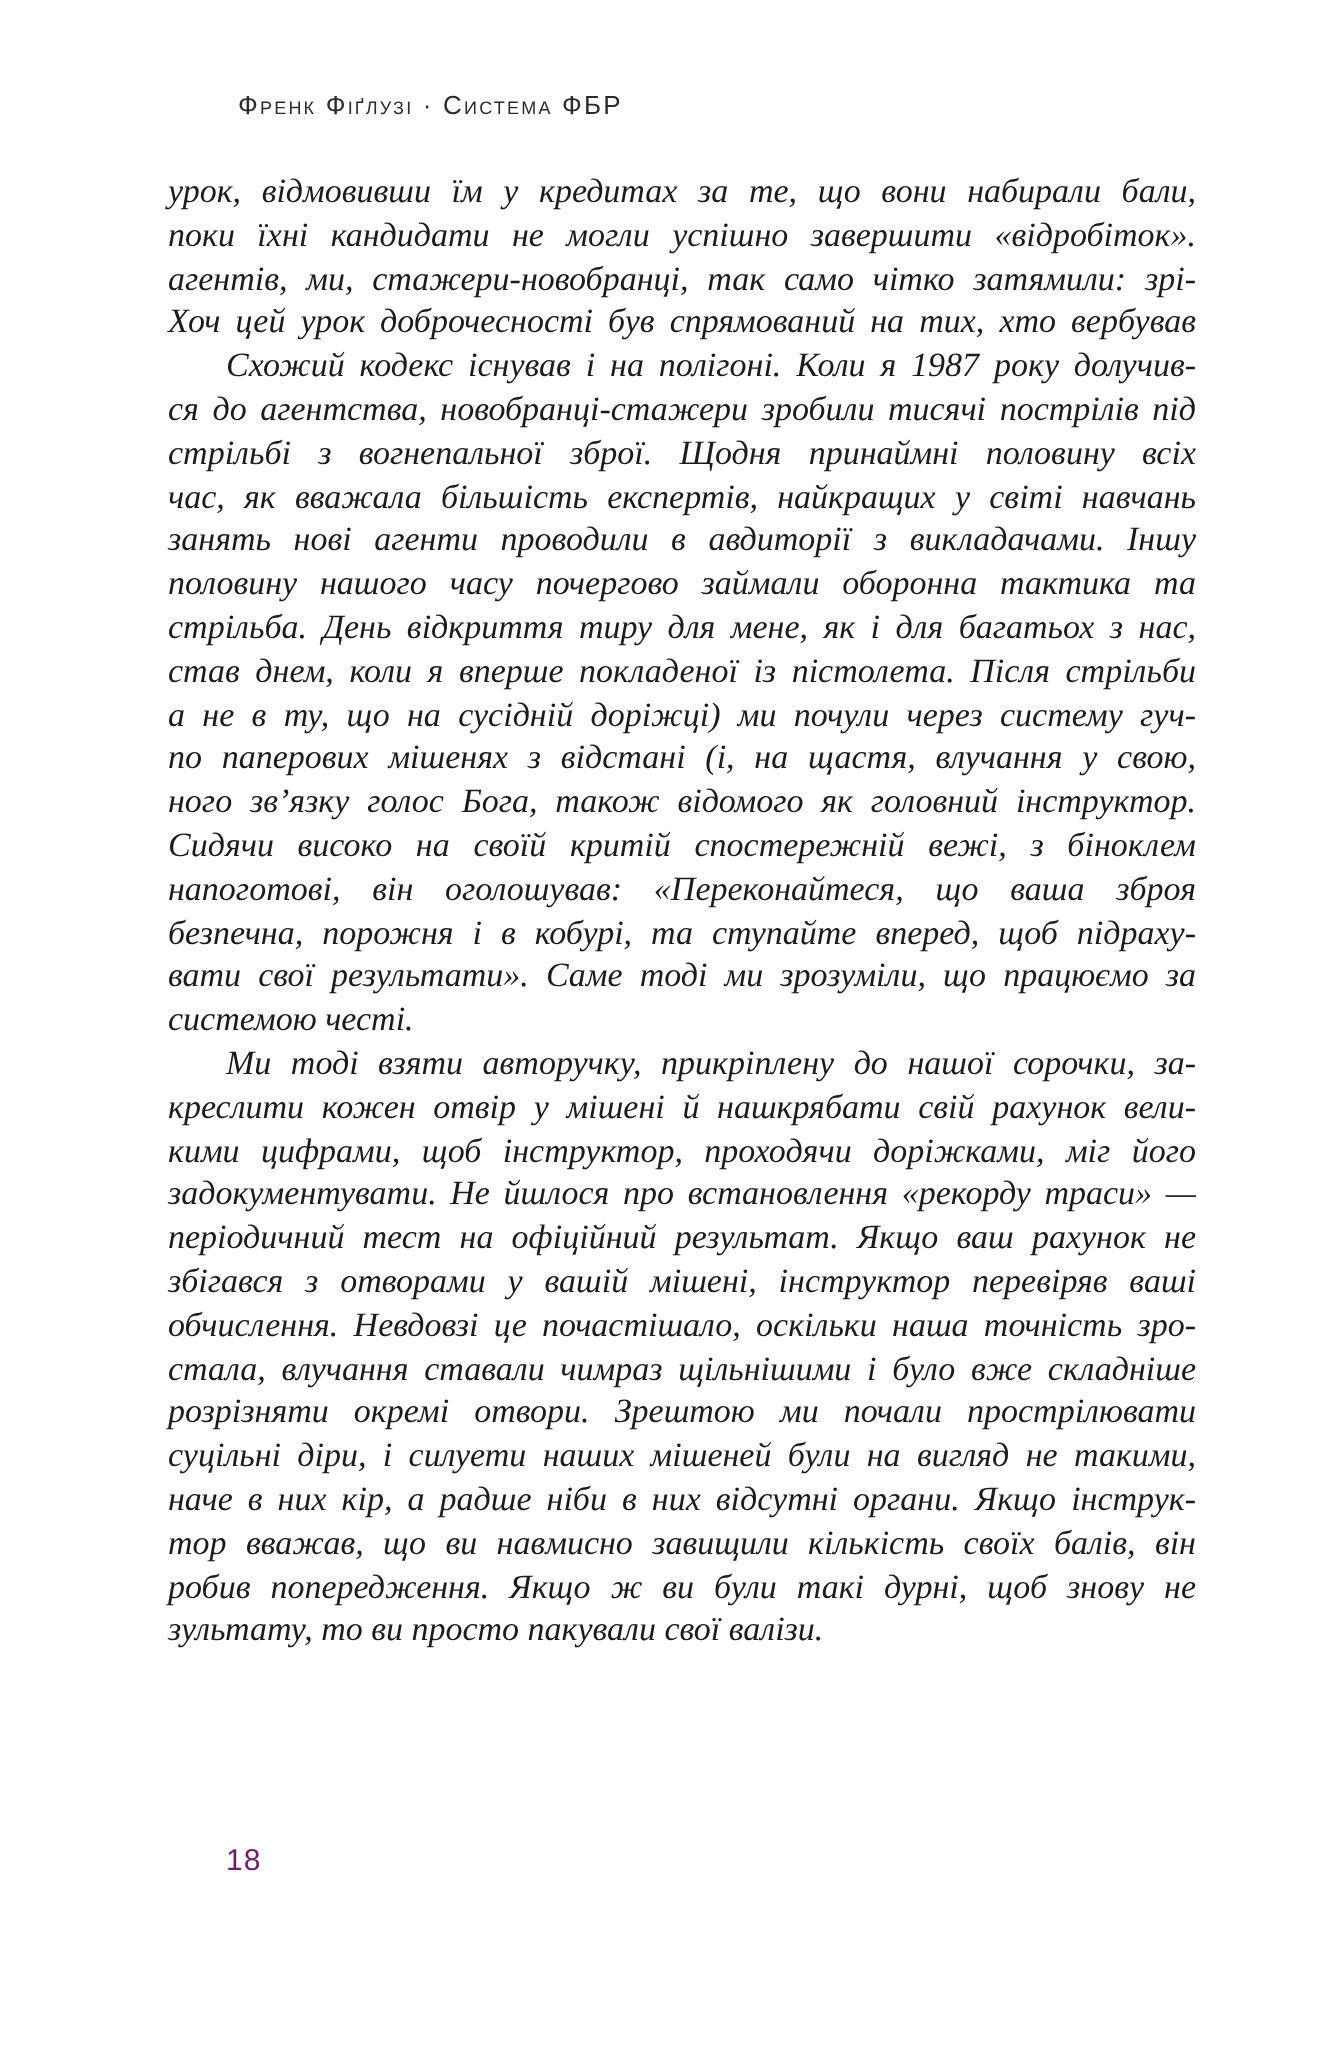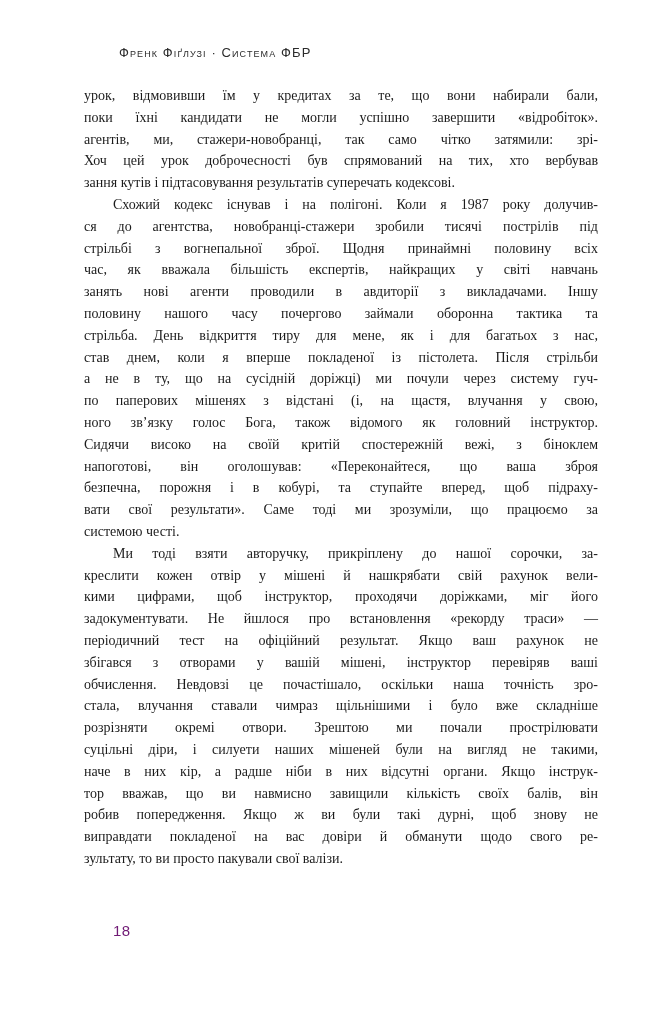--- a/index.html
+++ b/index.html
@@ -24,22 +24,23 @@
     letter-spacing: 1.1px;
     color: #2b2b2b;
     white-space: nowrap;
   }
   .text-block {
     position: absolute;
     left: 84px;
     top: 85px;
     width: 514px;
     font-family: "Liberation Serif", "DejaVu Serif", serif;
-    font-size: 14px;
+    font-size: 17px;
     color: #1b1b1b;
+    font-style: italic;
   }
   .paragraph {
     margin: 0;
     padding: 0;
   }
   .line {
     line-height: 21.8px;
     text-align: justify;
     text-align-last: justify;
     white-space: normal;
@@ -65,21 +66,20 @@
 
 <div class="page">
   <div class="running-header">Френк Фіґлузі · Система ФБР</div>
 
   <div class="text-block">
       <div class="paragraph">
         <div class="line">урок, відмовивши їм у кредитах за те, що вони набирали бали,</div>
         <div class="line">поки їхні кандидати не могли успішно завершити «відробіток».</div>
         <div class="line">агентів, ми, стажери-новобранці, так само чітко затямили: зрі-</div>
         <div class="line">Хоч цей урок доброчесності був спрямований на тих, хто вербував</div>
-        <div class="line last">зання кутів і підтасовування результатів суперечать кодексові.</div>
       </div>
       <div class="paragraph">
         <div class="line indent">Схожий кодекс існував і на полігоні. Коли я 1987 року долучив-</div>
         <div class="line">ся до агентства, новобранці-стажери зробили тисячі пострілів під</div>
         <div class="line">стрільбі з вогнепальної зброї. Щодня принаймні половину всіх</div>
         <div class="line">час, як вважала більшість експертів, найкращих у світі навчань</div>
         <div class="line">занять нові агенти проводили в авдиторії з викладачами. Іншу</div>
         <div class="line">половину нашого часу почергово займали оборонна тактика та</div>
         <div class="line">стрільба. День відкриття тиру для мене, як і для багатьох з нас,</div>
         <div class="line">став днем, коли я вперше покладеної із пістолета. Після стрільби</div>
@@ -99,19 +99,18 @@
         <div class="line">задокументувати. Не йшлося про встановлення «рекорду траси» —</div>
         <div class="line">періодичний тест на офіційний результат. Якщо ваш рахунок не</div>
         <div class="line">збігався з отворами у вашій мішені, інструктор перевіряв ваші</div>
         <div class="line">обчислення. Невдовзі це почастішало, оскільки наша точність зро-</div>
         <div class="line">стала, влучання ставали чимраз щільнішими і було вже складніше</div>
         <div class="line">розрізняти окремі отвори. Зрештою ми почали прострілювати</div>
         <div class="line">суцільні діри, і силуети наших мішеней були на вигляд не такими,</div>
         <div class="line">наче в них кір, а радше ніби в них відсутні органи. Якщо інструк-</div>
         <div class="line">тор вважав, що ви навмисно завищили кількість своїх балів, він</div>
         <div class="line">робив попередження. Якщо ж ви були такі дурні, щоб знову не</div>
-        <div class="line">виправдати покладеної на вас довіри й обманути щодо свого ре-</div>
         <div class="line last">зультату, то ви просто пакували свої валізи.</div>
       </div>
     </div>
 
   <div class="page-number">18</div>
 </div>
 
 </body></html>

